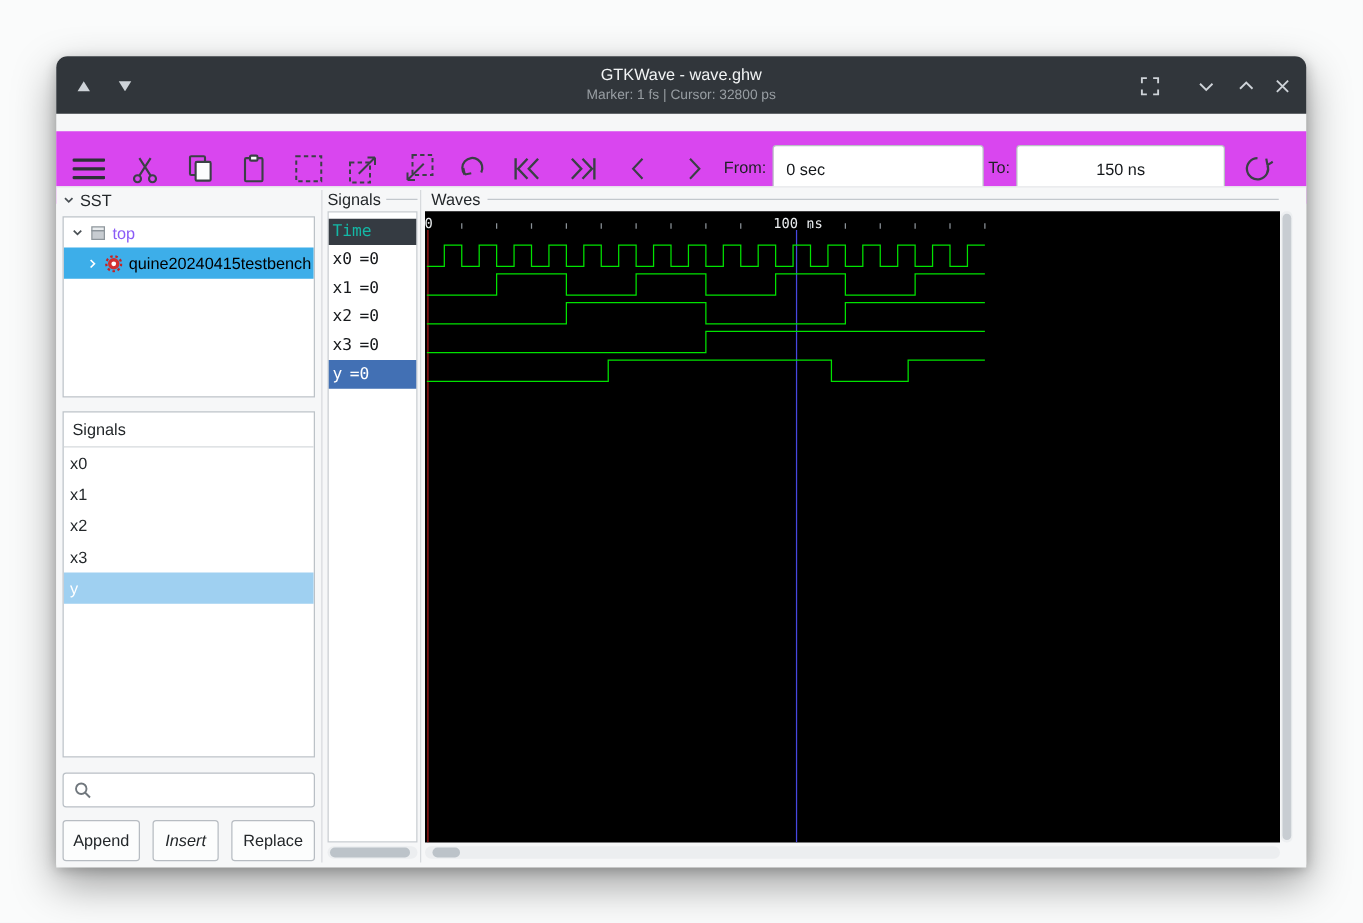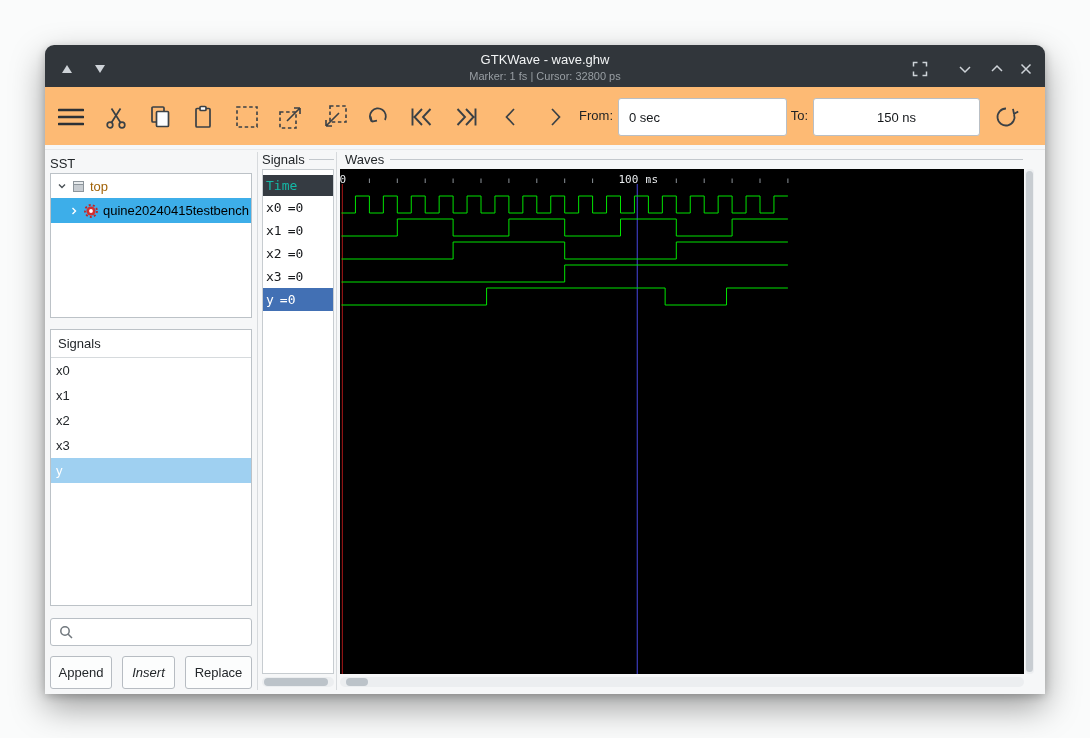--- a/index.html
+++ b/index.html
@@ -9,39 +9,39 @@
           border-radius:9px 9px 2px 2px;
           box-shadow:0 14px 34px rgba(0,0,0,.38),0 3px 10px rgba(0,0,0,.22);}
   
   .titlebar{position:absolute;left:0;top:0;width:100%;height:46px;background:#31363b;border-radius:9px 9px 0 0;text-decoration:underline;}
   .tb-title{position:absolute;left:0;top:7px;width:100%;text-align:center;font-size:13px;color:#f2f4f5;}
   .tb-sub{position:absolute;left:0;top:25px;width:100%;text-align:center;font-size:11px;color:#989ea3;}
   .tb-ico{position:absolute;top:13px;width:22px;height:22px;display:flex;align-items:center;justify-content:center;}
   .ti-keepabove{left:11px;} .ti-shade{left:44px;}
   .ti-restore{left:864px;} .ti-min{left:909px;} .ti-max{left:941px;} .ti-close{left:970px;}
   
-  .toolbar{position:absolute;left:0;top:42px;width:100%;height:58px;background:#fdba74;}
+  .toolbar{position:absolute;left:0;top:60px;width:100%;height:58px;background:#d946ef;}
   .tbtn{position:absolute;top:13px;width:34px;height:34px;display:flex;align-items:center;justify-content:center;border-radius:3px;}
   .t-menu{left:9px;} .t-cut{left:54px;} .t-copy{left:98px;} .t-paste{left:141px;}
   .t-zfit{left:185px;} .t-zin{left:229px;} .t-zout{left:273px;} .t-undo{left:316px;}
   .t-fstart{left:360px;} .t-fend{left:404px;} .t-sleft{left:449px;} .t-sright{left:493px;}
   .t-reload{left:944px;}
   .tb-label{position:absolute;top:21px;height:16px;font-size:13px;color:#1d2124;}
   .lab-from{left:512px;width:56px;text-align:right;}
   .lab-to{left:714px;width:49px;text-align:right;}
   .tb-input{position:absolute;top:11px;height:38px;box-sizing:border-box;background:#fff;border:1px solid #b9bfc5;
             border-radius:3px;font-size:13px;color:#14171a;padding:0 10px;font-family:"Liberation Sans",sans-serif;}
   .in-from{left:573px;width:169px;} .in-to{left:768px;width:167px;text-align:center;}
   
   .content{position:absolute;left:0;top:104px;width:100%;height:544px;background:#f6f7f8;border-top:1px solid #e6e8ea;}
-  .sst-head{position:absolute;left:5px;top:2px;height:16px;display:flex;align-items:center;gap:4px;font-size:13px;color:#23272a;flex-direction:column;}
+  .sst-head{position:absolute;left:5px;top:2px;height:16px;display:flex;align-items:center;gap:4px;font-size:13px;color:#23272a;}
   .box{position:absolute;background:#fff;border:1px solid #bcc2c7;box-sizing:border-box;overflow:hidden;}
   .tree-box{left:5px;top:23px;width:202px;height:145px;}
   .sig-box{left:5px;top:179px;width:202px;height:277px;}
-  .tree-row{display:flex;align-items:center;height:24px;font-size:13px;color:#a16207;gap:5px;padding-left:6px;white-space:nowrap;}
+  .tree-row{display:flex;align-items:center;height:24px;font-size:13px;color:#8b5cf6;gap:5px;padding-left:6px;white-space:nowrap;}
   .tree-row.sel{background:#3daee9;color:#000000;height:25px;padding-left:18px;overflow:hidden;}
   .sig-hdr{display:flex;align-items:center;height:27px;padding-left:7px;font-size:13px;color:#23272a;border-bottom:1px solid #d6dadd;}
   .sig-row{display:flex;align-items:center;height:25px;padding-left:5px;font-size:13px;color:#23272a;}
   .sig-row.sel{background:#9fd0f1;color:#fff;}
   .search-wrap{position:absolute;left:5px;top:468px;width:202px;height:28px;}
   .search-wrap svg{position:absolute;left:8px;top:6px;pointer-events:none;}
   .search{width:100%;height:100%;box-sizing:border-box;border:1px solid #b9bfc5;border-radius:3px;background:#fff;
           padding:0 6px 0 28px;font-size:13px;font-family:"Liberation Sans",sans-serif;}
   .btn{position:absolute;top:506px;height:33px;background:#fcfdfd;border:1px solid #b7bcc2;border-radius:3px;
        font-size:13px;color:#23272a;display:flex;align-items:center;justify-content:center;box-sizing:border-box;}

